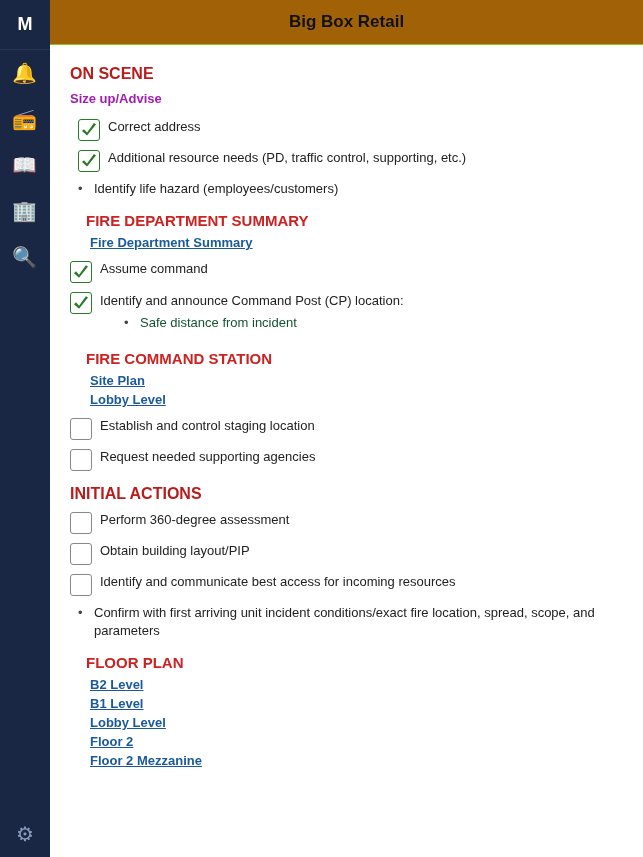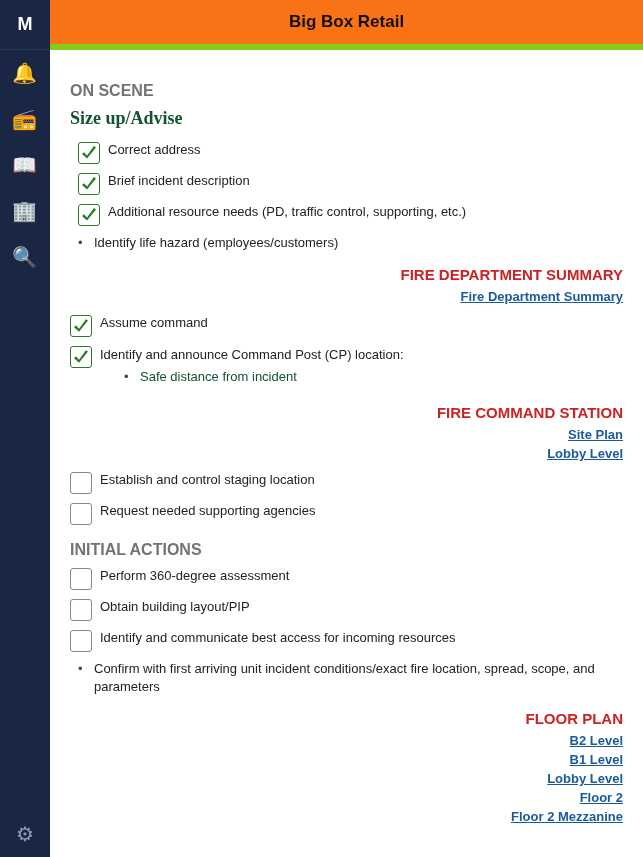--- a/index.html
+++ b/index.html
@@ -58,22 +58,22 @@
     
     .main {
       flex: 1;
       display: flex;
       flex-direction: column;
       background: white;
     }
 
     
     .header {
-      background: #f97316;
-      border-bottom: 6px solid #84cc16;
+      background: #a16207;
+      border-bottom: 1px solid #84cc16;
       padding: 12px 16px;
       text-align: center;
     }
     .header-title {
       font-size: 17px;
       font-weight: 600;
       color: #111;
     }
 
     
@@ -81,33 +81,32 @@
       flex: 1;
       overflow-y: auto;
       padding: 16px 20px;
       background: white;
     }
 
     
     .section-heading {
       font-size: 16px;
       font-weight: 700;
-      color: #737373;
+      color: #b91c1c;
       text-transform: uppercase;
       margin-bottom: 8px;
-      margin-top: 16px;
+      margin-top: 4px;
     }
 
     .subsection-heading {
-      font-size: 18px;
+      font-size: 13px;
       font-weight: 600;
-      color: #14532d;
+      color: #a21caf;
       margin-bottom: 10px;
       margin-top: 4px;
-      font-family: Liberation Serif, serif;
     }
 
     
     .bullet-list {
       list-style: none;
       padding-left: 8px;
       margin-bottom: 8px;
     }
     .bullet-list li {
       position: relative;
@@ -193,21 +192,20 @@
       margin-bottom: 4px;
       margin-left: 4px;
       cursor: pointer;
     }
 
     
     .indented {
       margin-left: 16px;
       margin-bottom: 10px;
       margin-top: 4px;
-      text-align: right;
     }
     .indented-subsection-heading {
       font-size: 15px;
       font-weight: 700;
       color: #cc2222;
       text-transform: uppercase;
       margin-bottom: 6px;
       margin-top: 8px;
     }
 
@@ -244,24 +242,20 @@
       <div class="subsection-heading">Size up/Advise</div>
 
 
       <div style="margin-left:8px; margin-bottom:8px;margin-top:12px;">
         <div class="checkbox-item">
           <div class="cb-box checked"></div>
           <span class="cb-text">Correct address</span>
         </div>
         <div class="checkbox-item">
           <div class="cb-box checked"></div>
-          <span class="cb-text">Brief incident description</span>
-        </div>
-        <div class="checkbox-item">
-          <div class="cb-box checked"></div>
           <span class="cb-text">Additional resource needs (PD, traffic control, supporting, etc.)</span>
         </div>
       </div>
 
       <ul class="bullet-list">
         <li>Identify life hazard (employees/customers)</li>
       </ul>
     </div>
 
     <div class="section-block">

